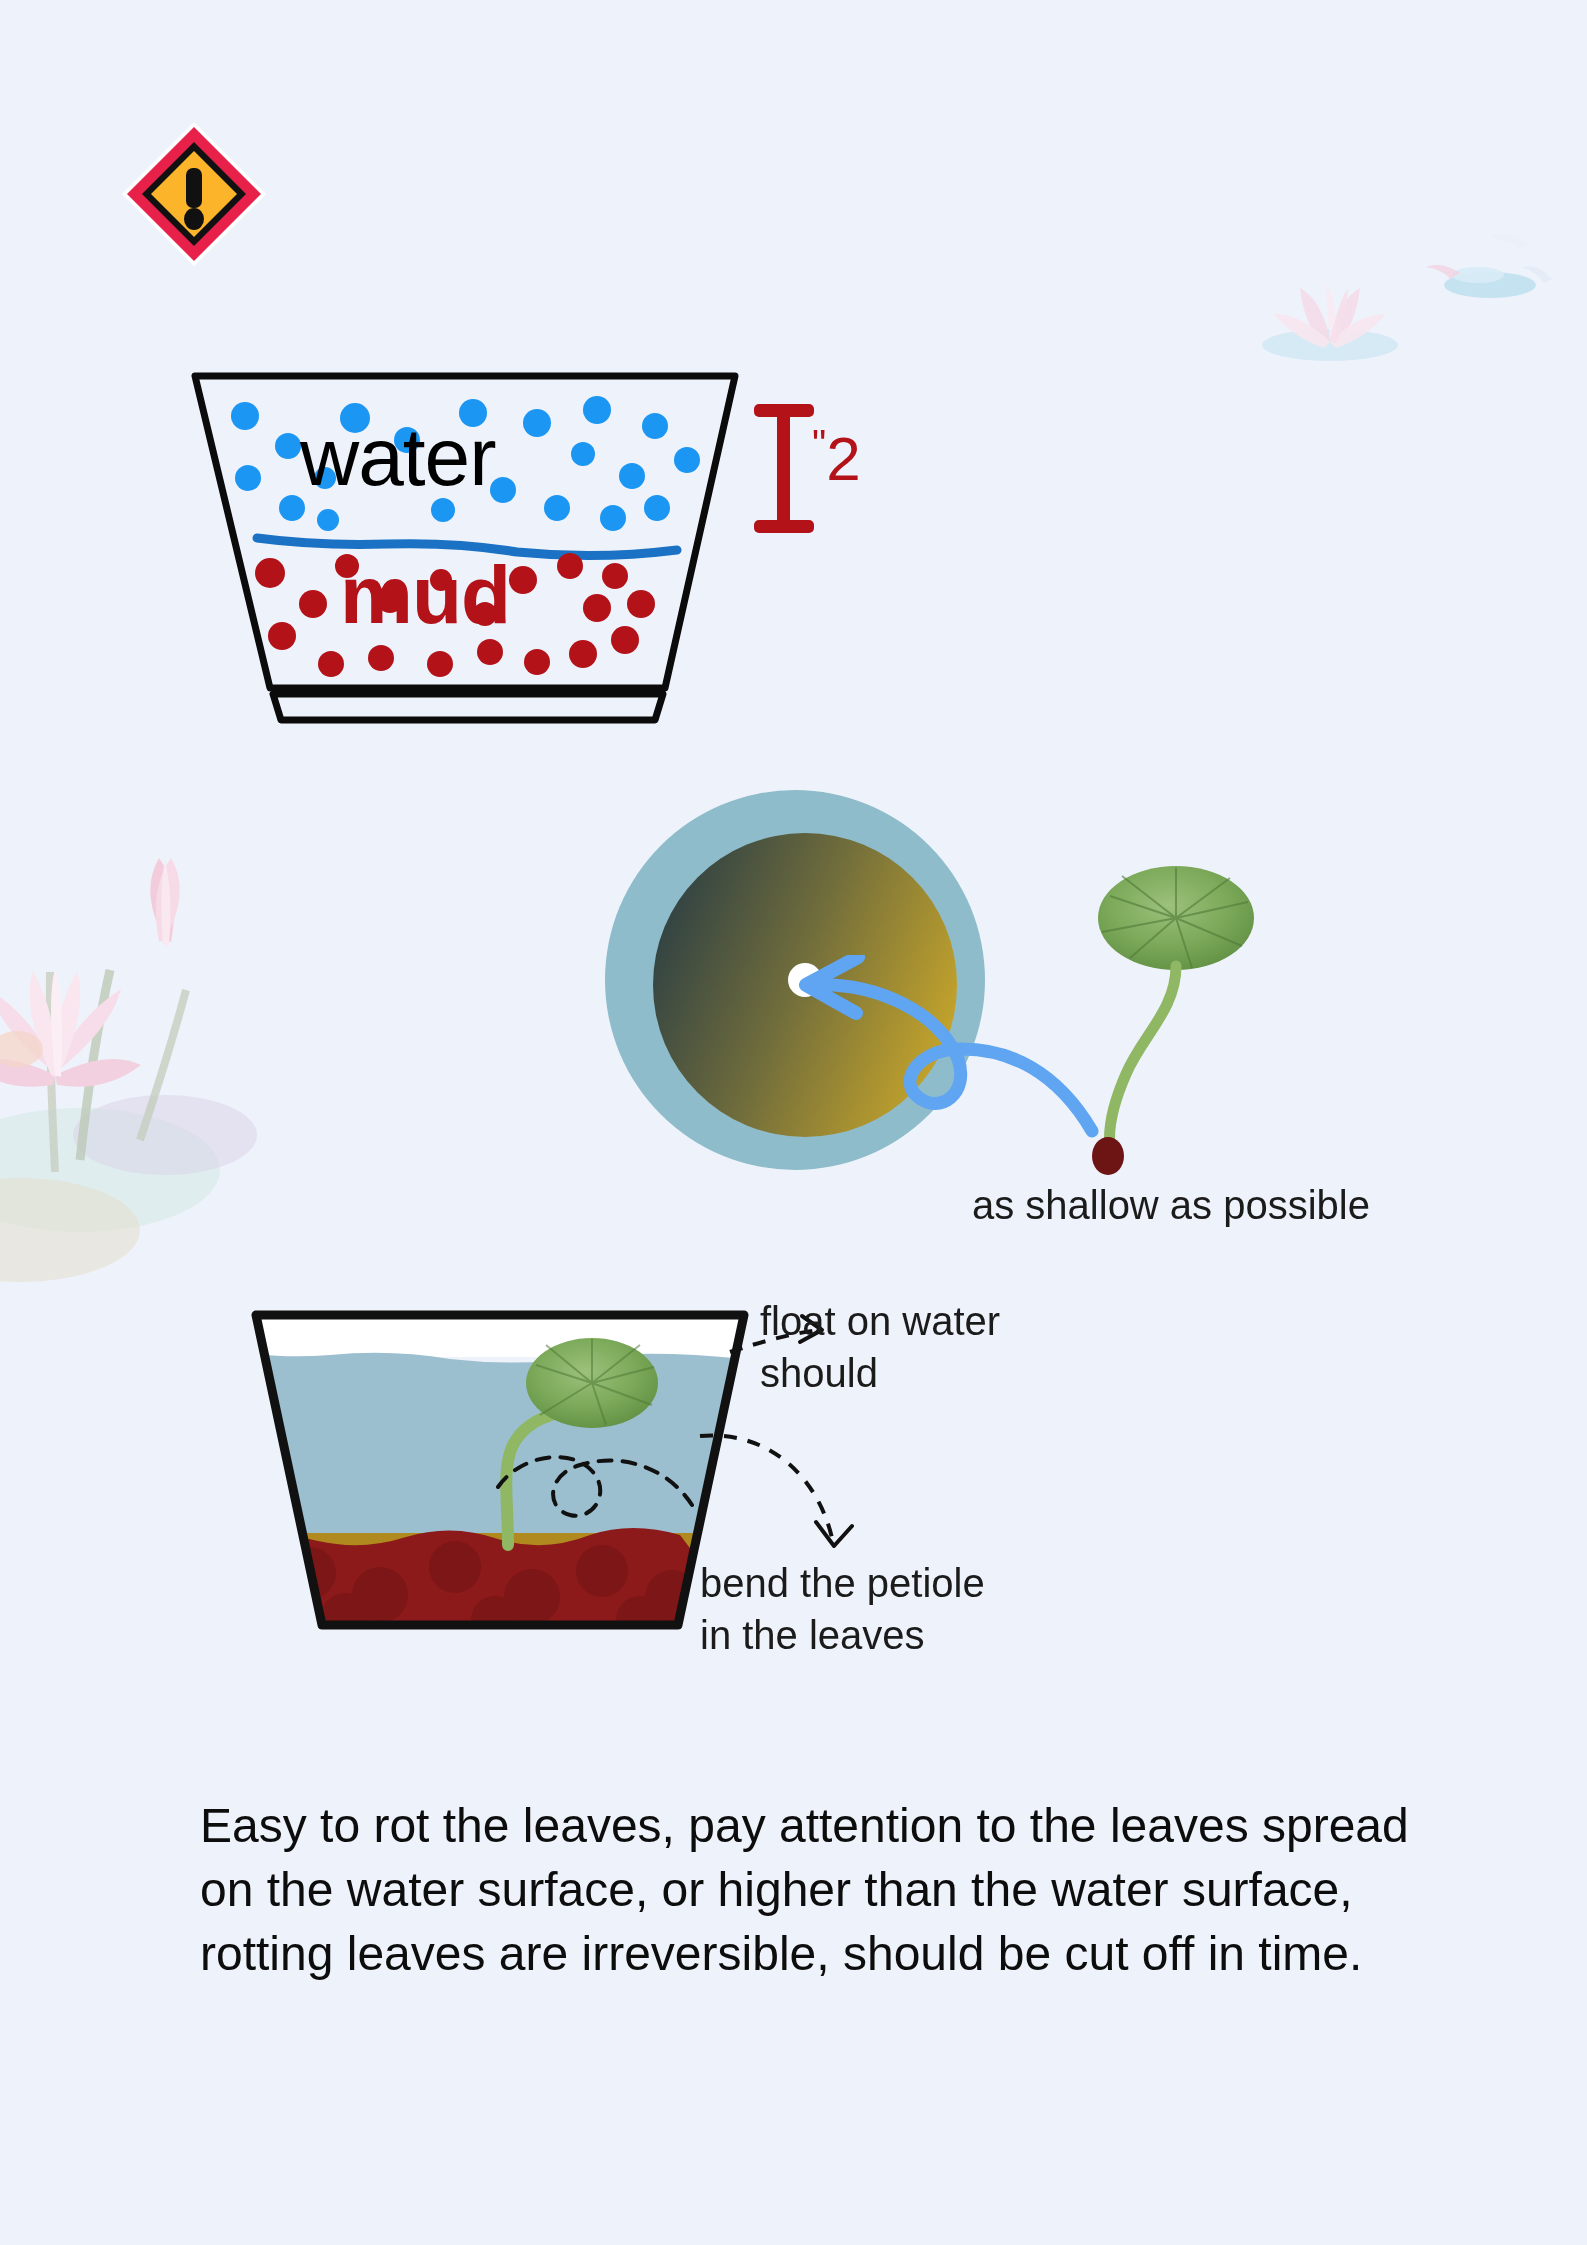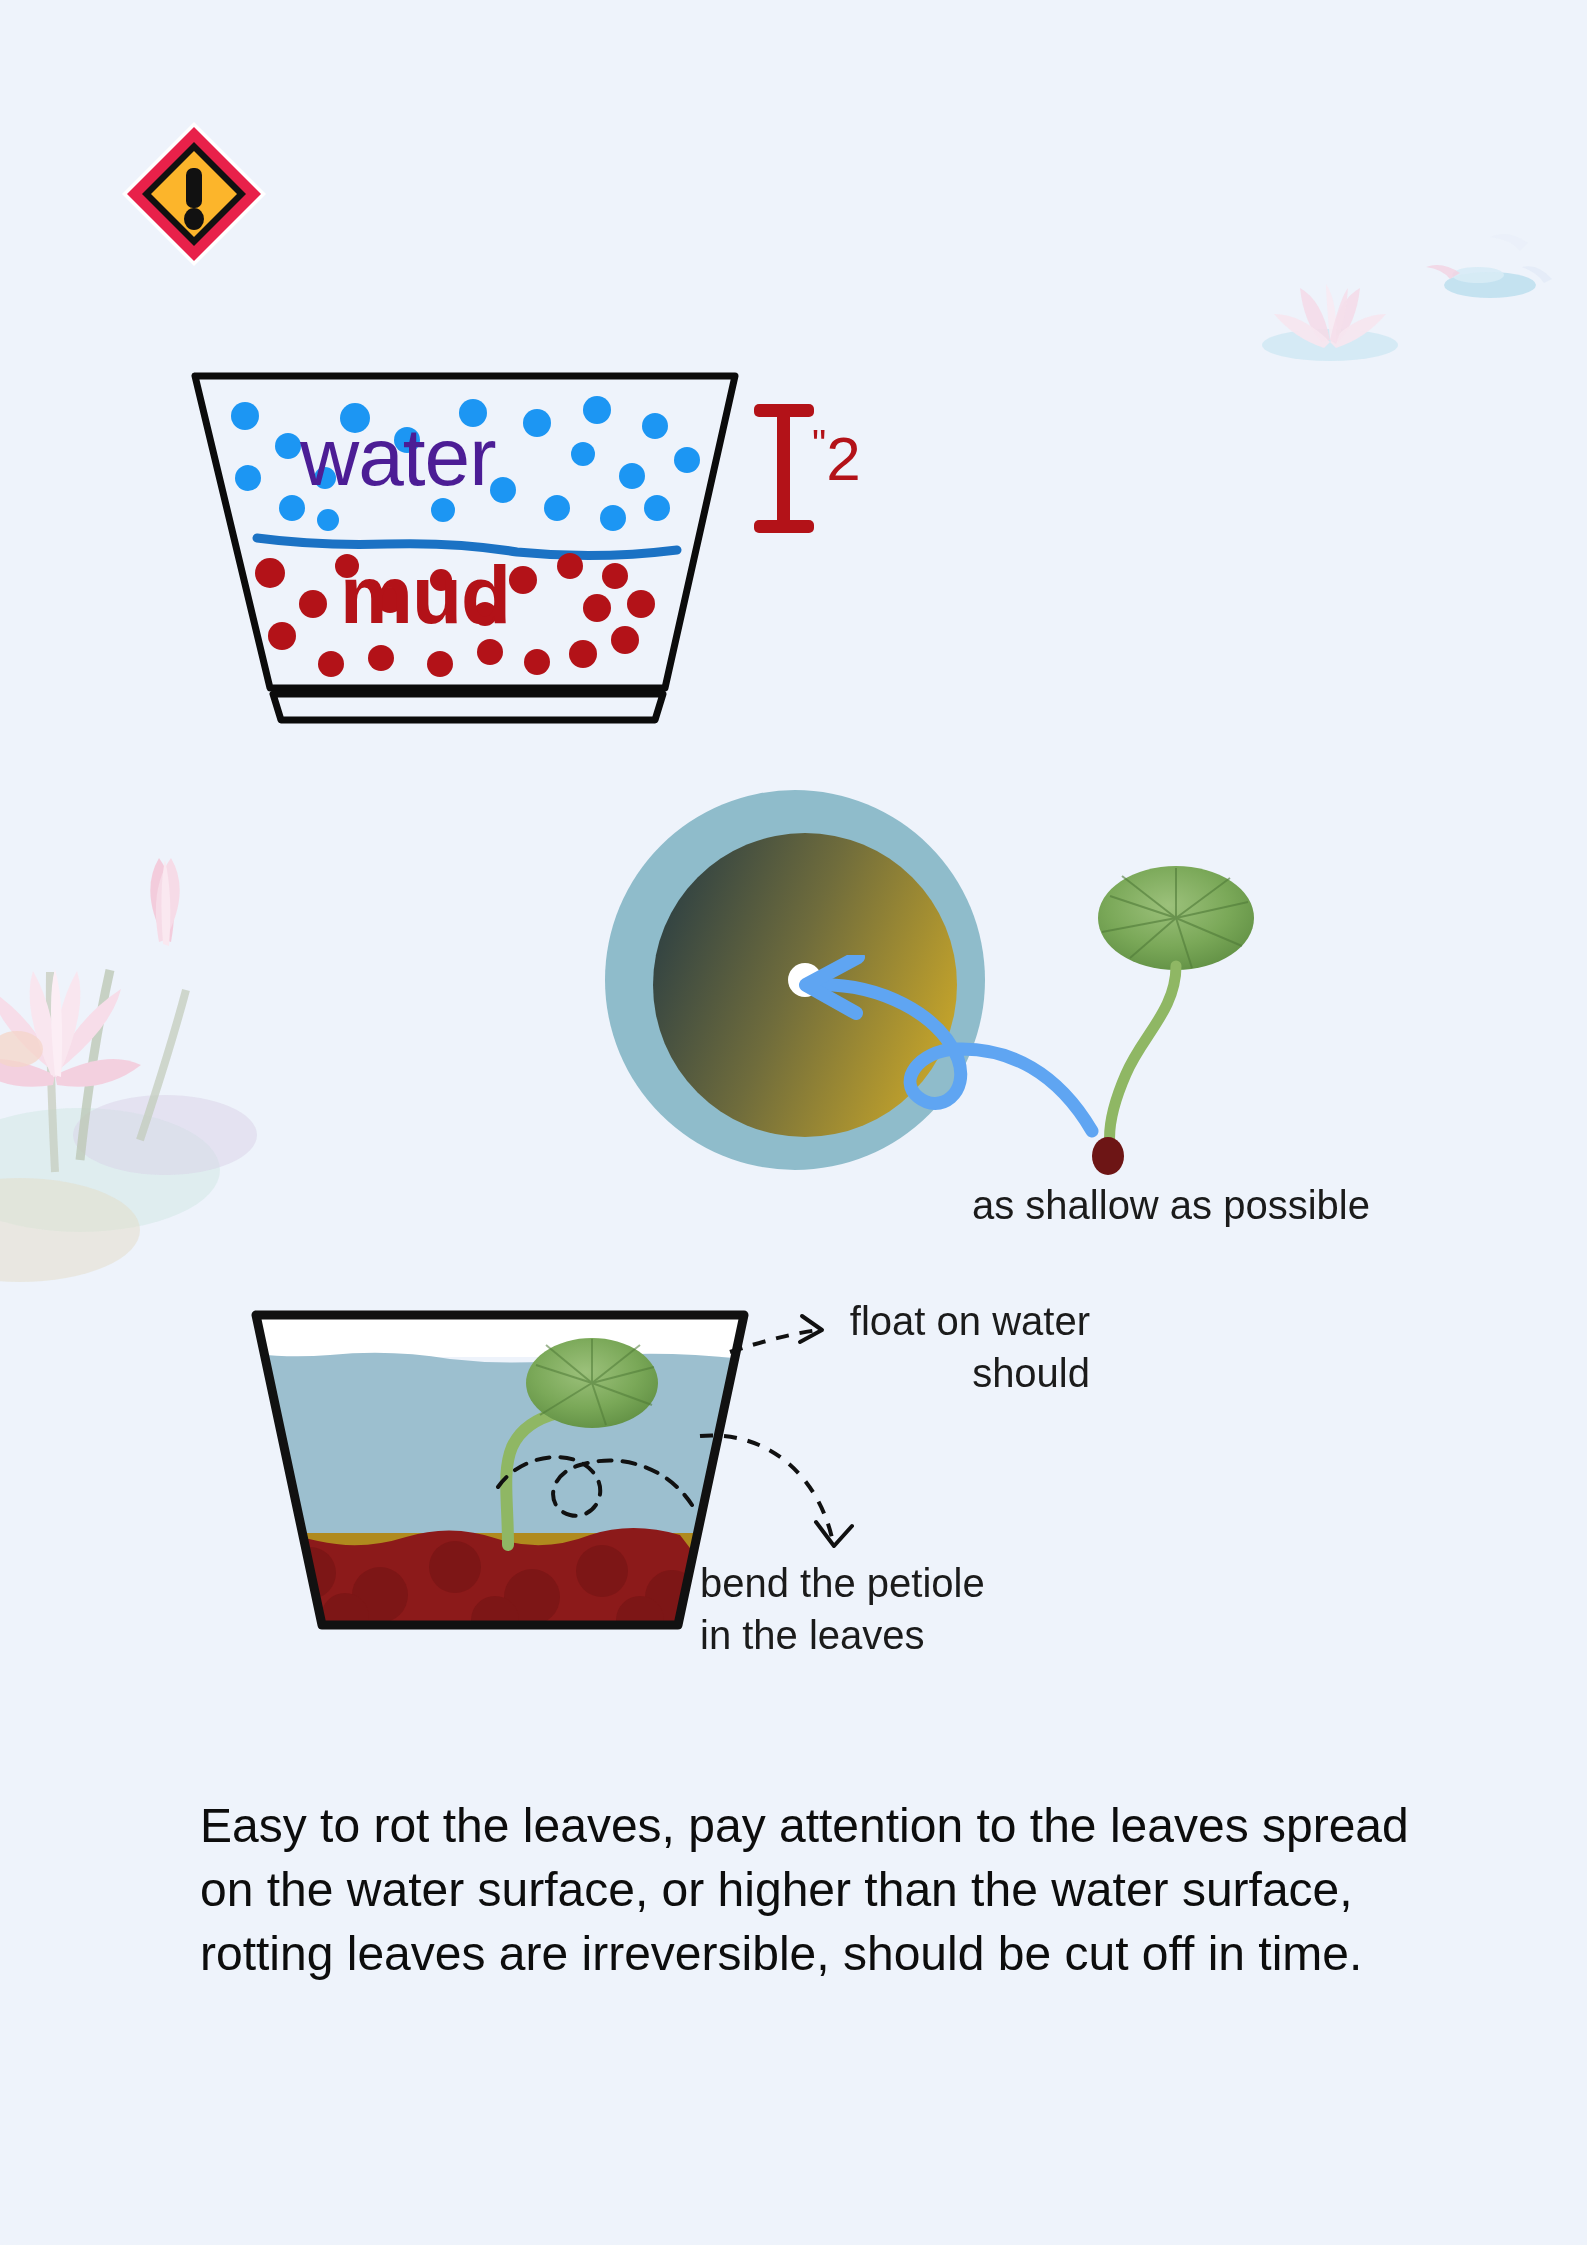--- a/index.html
+++ b/index.html
@@ -25,21 +25,21 @@
     font-size:57px;font-weight:bold;
     line-height:1.10;
     letter-spacing:-0.3px;
   }
   #title .ln{display:block;white-space:nowrap;}
 
   
   #topcup{position:absolute;left:185px;top:368px;width:560px;height:365px;}
   #cuptext-water{
     position:absolute;left:300px;top:410px;
-    font-size:82px;font-weight:normal;color:#4c1d95;
+    font-size:82px;font-weight:normal;color:#000000;
     letter-spacing:-1px;
   }
   #cuptext-mud{
     position:absolute;left:340px;top:548px;
     font-size:82px;font-weight:bold;color:#b31218;
     letter-spacing:-1px;
   }
 
   
   #measure{position:absolute;left:740px;top:400px;width:190px;height:140px;}
@@ -59,21 +59,21 @@
     position:absolute;left:972px;top:1183px;
     font-size:40px;color:#1b1b1b;white-space:nowrap;
   }
 
   
   #lowcup{position:absolute;left:240px;top:1305px;width:520px;height:335px;}
   #lowcup-callouts{position:absolute;left:620px;top:1290px;width:420px;height:380px;}
 
   #lbl-float{
     position:absolute;left:760px;top:1295px;
-    font-size:40px;color:#1b1b1b;line-height:1.30;text-align:right;width:330px;
+    font-size:40px;color:#1b1b1b;line-height:1.30;text-align:left;width:330px;
   }
   #lbl-bend{
     position:absolute;left:700px;top:1557px;
     font-size:40px;color:#1b1b1b;line-height:1.30;text-align:left;width:360px;
   }
 
   
   #para{
     position:absolute;left:200px;top:1760px;width:1270px;
     font-size:48px;color:#0d0d0d;line-height:1.33;margin-top:34px;

